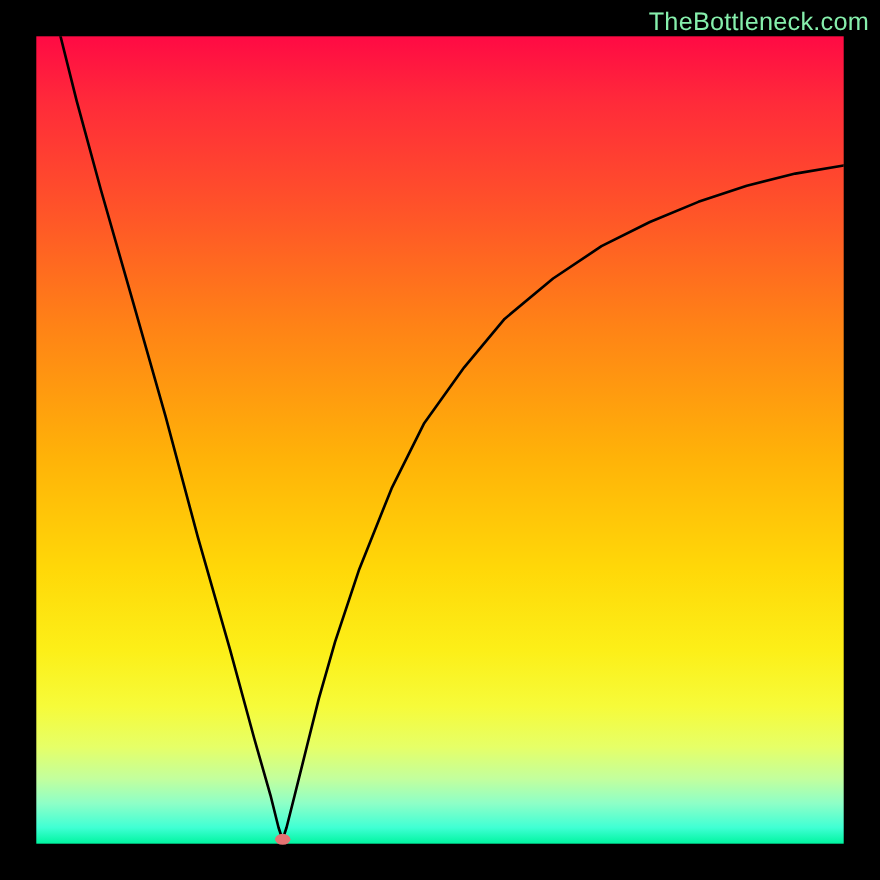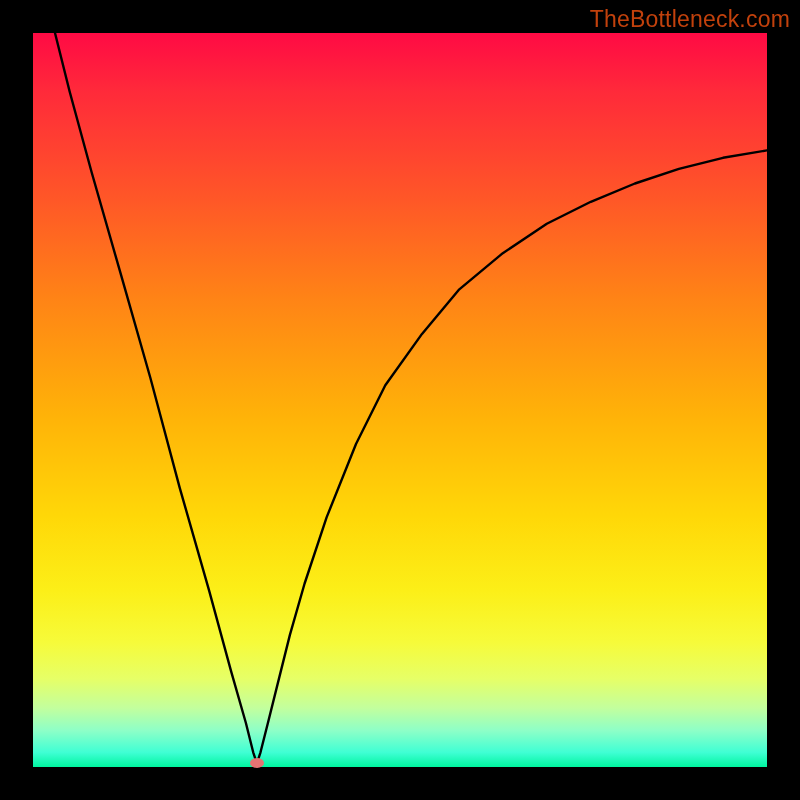--- a/index.html
+++ b/index.html
@@ -38,21 +38,21 @@
       #c2ff9e 92%,
       #8effc7 95%,
       #40ffd4 98%,
       #00f5a0 100%
     );
   }
   .watermark {
     position: absolute;
     top: 6px;
     right: 10px;
-    color: #c2410c;
+    color: #86efac;
     font-size: 23px;
     font-weight: 500;
     letter-spacing: 0.2px;
   }
   svg.curve {
     position: absolute;
     left: 0;
     top: 0;
     width: 734px;
     height: 734px;

